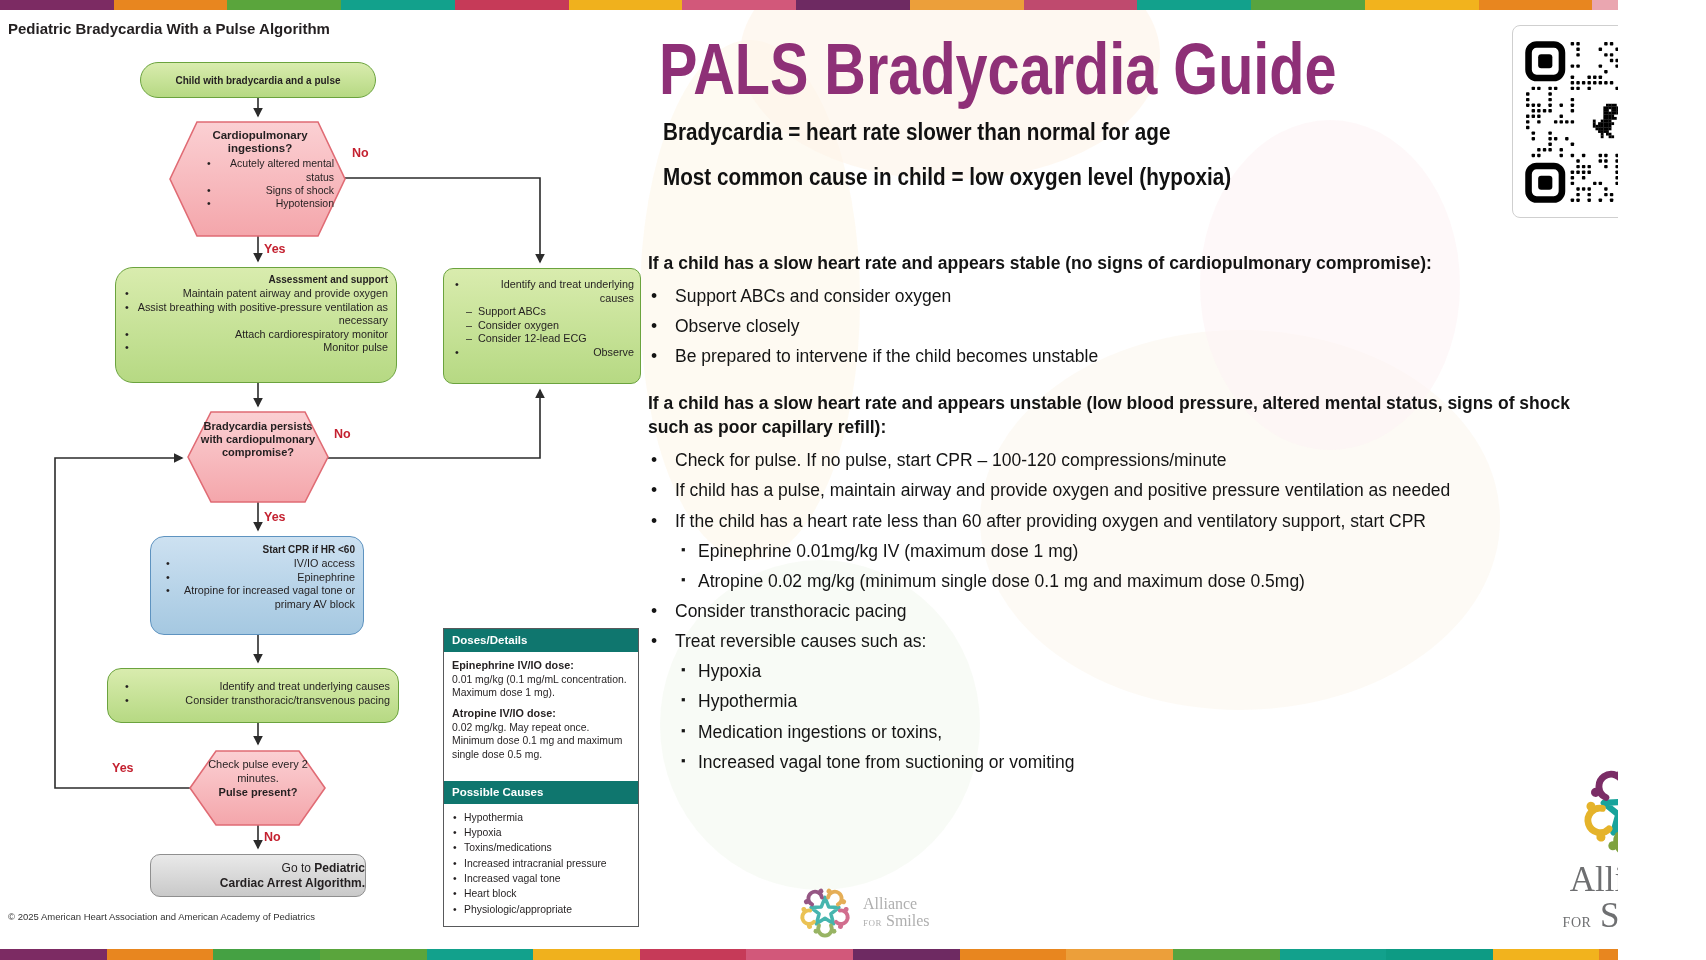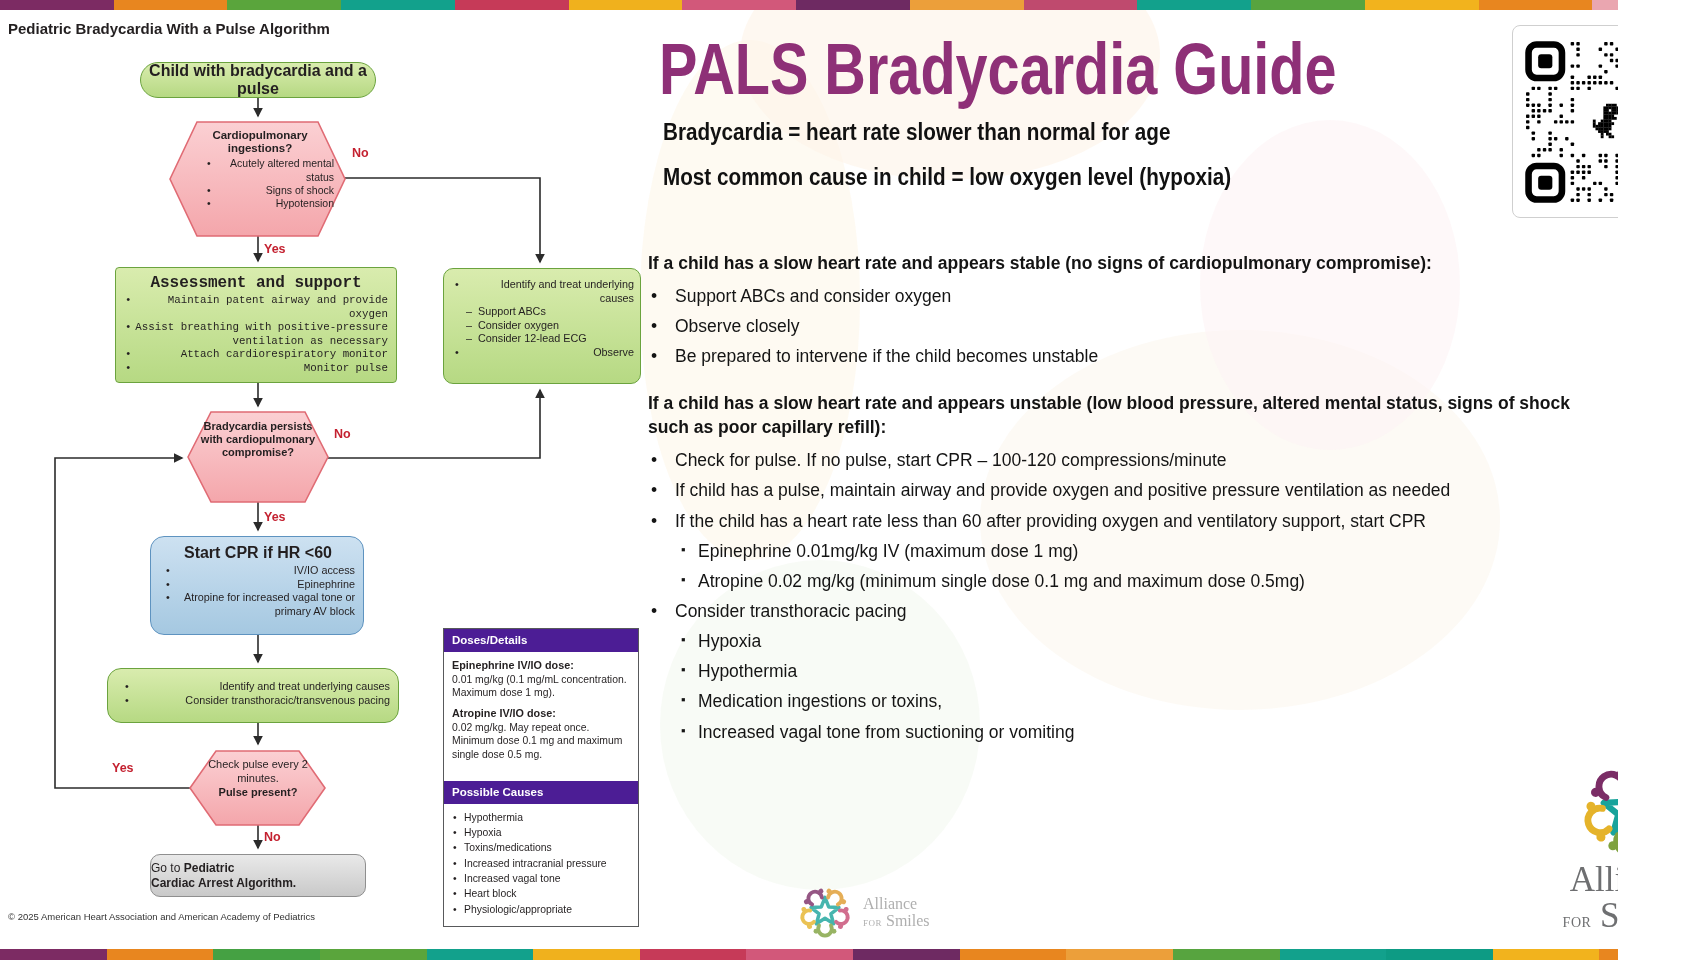--- a/index.html
+++ b/index.html
@@ -11,31 +11,31 @@
   .stripe.bottom{top:949px;height:11px;}
   
   .blob{position:absolute;border-radius:50%;z-index:0;}
   
   .fc-title{position:absolute;left:8px;top:20px;font-size:15px;font-weight:bold;z-index:3;}
   .fc-svg{position:absolute;left:0;top:0;z-index:1;}
   .fc-box{position:absolute;box-sizing:border-box;z-index:3;color:#231f20;}
   .g-box{background:linear-gradient(180deg,#d9ecae 0%,#b6d983 100%);border:1.5px solid #6ba33e;}
   .b-box{background:linear-gradient(180deg,#cde1f1 0%,#a5c8e1 100%);border:1.5px solid #5e93c0;}
   .gr-box{background:linear-gradient(180deg,#e9e9e9 0%,#c9c9c9 100%);border:1.5px solid #8f8f8f;}
-  .fc-box-title{font-weight:bold;font-size:16px;text-align:center;}
+  .fc-box-title{font-weight:bold;font-size:10px;text-align:right;}
   .fc-ul{margin:2px 0 0 0;padding:0;list-style:none;font-size:10.8px;line-height:1.26;}
   .bul{position:relative;padding-left:11px;text-align:right;}
   .bul::before{content:"\2022";position:absolute;left:1px;}
   .dash{position:relative;padding-left:24px;}
   .dash::before{content:"\2013";position:absolute;left:12px;}
   .hex-text{position:absolute;z-index:3;text-align:center;}
   .fc-lab{position:absolute;z-index:3;color:#c42130;font-weight:bold;font-size:12.5px;}
   .doses{position:absolute;left:443px;top:628px;width:196px;box-sizing:border-box;
          background:#ffffff;border:1px solid #58595b;z-index:3;font-size:10.4px;line-height:1.28;}
-  .doses-head{background:#4c1d95;color:#ffffff;font-weight:bold;font-size:11.5px;padding:4px 8px;}
+  .doses-head{background:#0f766e;color:#ffffff;font-weight:bold;font-size:11.5px;padding:4px 8px;}
   .doses-body{padding:7px 8px 8px 8px;}
   .doses-sec{margin-bottom:8px;}
   .doses-sec b{font-size:10.8px;}
   .causes{margin:0;padding:7px 8px 8px 8px;list-style:none;}
   .causes li{position:relative;padding-left:12px;margin-bottom:2px;}
   .causes li::before{content:"\2022";position:absolute;left:1px;}
   .fc-copyright{position:absolute;left:8px;top:911px;font-size:9.5px;color:#333;z-index:3;}
   
   .main-title{position:absolute;left:659px;top:33px;font-size:72px;font-weight:bold;line-height:1.0;
               transform:scaleX(.80);transform-origin:0 0;white-space:nowrap;z-index:3;}
@@ -183,21 +183,21 @@
     <ul class="fc-ul" style="text-align:left;margin-left:20px;font-size:10.5px;">
       <li class="bul">Acutely altered mental status</li>
       <li class="bul">Signs of shock</li>
       <li class="bul">Hypotension</li>
     </ul>
   </div>
 
   <div class="fc-lab" style="left:352px;top:146px;">No</div>
   <div class="fc-lab" style="left:264px;top:242px;">Yes</div>
 
-  <div class="fc-box g-box" style="left:115px;top:267px;width:282px;height:116px;border-radius:4px;padding:6px 8px 0 8px;font-family:Liberation Mono, monospace;">
+  <div class="fc-box g-box" style="left:115px;top:267px;width:282px;height:116px;border-radius:18px;padding:6px 8px 0 8px;">
     <div class="fc-box-title">Assessment and support</div>
     <ul class="fc-ul">
       <li class="bul">Maintain patent airway and provide oxygen</li>
       <li class="bul">Assist breathing with positive-pressure ventilation as necessary</li>
       <li class="bul">Attach cardiorespiratory monitor</li>
       <li class="bul">Monitor pulse</li>
     </ul>
   </div>
 
   <div class="fc-box g-box" style="left:443px;top:268px;width:198px;height:116px;border-radius:10px;padding:9px 6px 0 10px;">
@@ -232,21 +232,21 @@
   </div>
 
   <div class="hex-text" style="left:198px;top:758px;width:120px;font-size:11px;line-height:1.25;">
     <div>Check pulse every 2 minutes.</div>
     <div style="font-weight:bold;">Pulse present?</div>
   </div>
 
   <div class="fc-lab" style="left:112px;top:761px;">Yes</div>
   <div class="fc-lab" style="left:264px;top:830px;">No</div>
 
-  <div class="fc-box gr-box" style="left:150px;top:854px;width:216px;height:43px;border-radius:10px;display:flex;flex-direction:column;align-items:flex-start;justify-content:center;font-size:12px;line-height:1.25;">
+  <div class="fc-box gr-box" style="left:150px;top:854px;width:216px;height:43px;border-radius:10px;display:flex;flex-direction:column;align-items:flex-end;justify-content:center;font-size:12px;line-height:1.25;">
     <div>
       <span>Go to</span>
       <b>Pediatric</b>
     </div>
     <b>Cardiac Arrest Algorithm.</b>
   </div>
 
   <div class="doses">
     <div class="doses-head">Doses/Details</div>
     <div class="doses-body">
@@ -288,20 +288,21 @@
 
   <div class="section" style="top:391px;">
     <div class="sec-head">If a child has a slow heart rate and appears unstable (low blood pressure, altered mental status, signs of shock such as poor capillary refill):</div>
     <ul class="blist">
       <li class="l1">Check for pulse.  If no pulse, start CPR – 100-120 compressions/minute</li>
       <li class="l1">If  child has a pulse, maintain airway and provide oxygen and positive pressure ventilation as needed</li>
       <li class="l1">If the child has a heart rate less than 60  after providing oxygen and ventilatory support, start CPR</li>
       <li class="l2">Epinephrine 0.01mg/kg IV (maximum dose 1 mg)</li>
       <li class="l2">Atropine 0.02 mg/kg (minimum single  dose 0.1 mg and maximum dose 0.5mg)</li>
       <li class="l1">Consider transthoracic pacing</li>
+      <li class="l1">Treat reversible causes such as:</li>
       <li class="l2">Hypoxia</li>
       <li class="l2">Hypothermia</li>
       <li class="l2">Medication ingestions or toxins,</li>
       <li class="l2">Increased vagal tone from suctioning or vomiting</li>
     </ul>
   </div>
 
   <div class="qr-card">
     <svg id="qr-svg" width="162" height="162" viewBox="0 0 160 160">
       <g>

